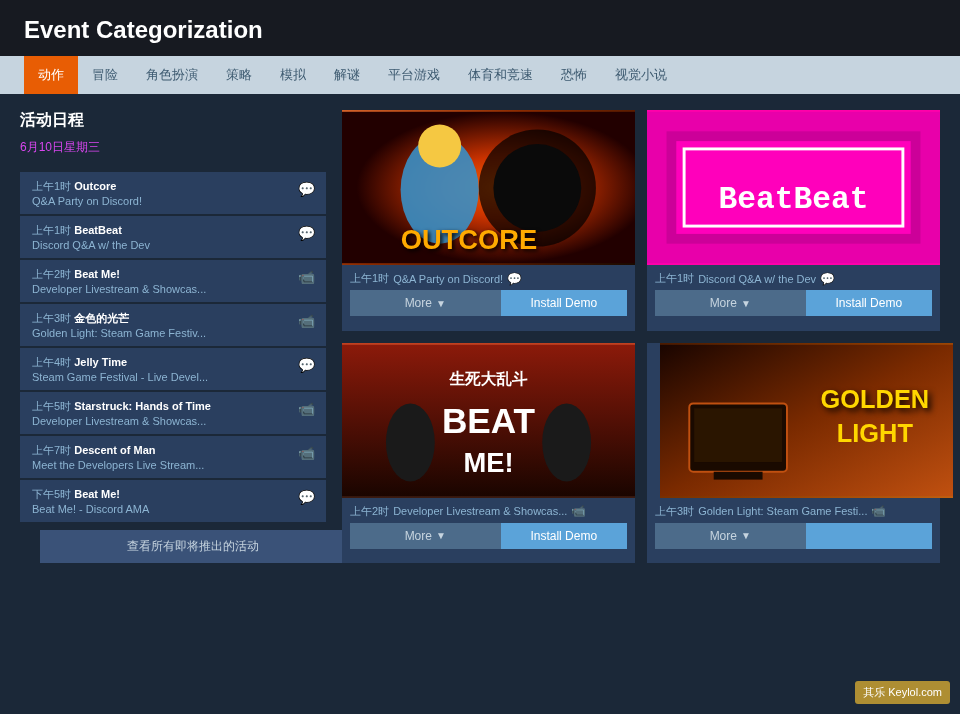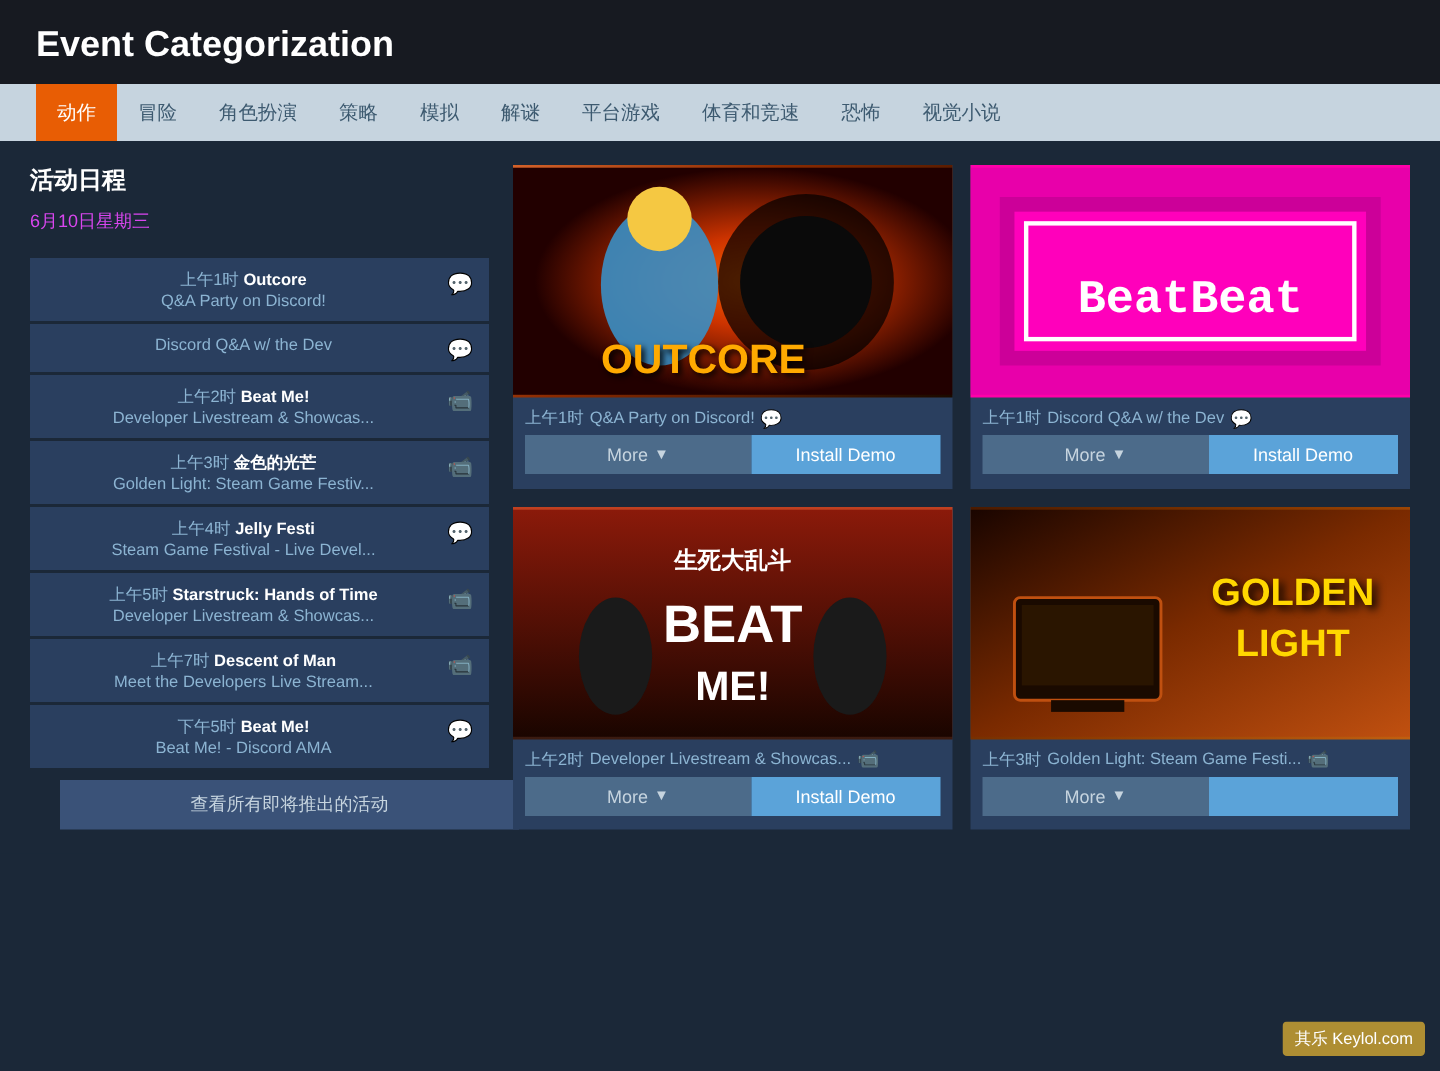--- a/index.html
+++ b/index.html
@@ -65,21 +65,20 @@
     }
     .date-header {
       color: #d946ef;
       font-size: 12px;
       margin-bottom: 16px;
     }
     .event-list {
       display: flex;
       flex-direction: column;
       gap: 2px;
-      text-align: center;
     }
     .event-item {
       background: #2a3f5f;
       padding: 7px 10px;
       display: flex;
       align-items: flex-start;
       justify-content: space-between;
       cursor: pointer;
       border-left: 2px solid transparent;
     }
@@ -196,20 +195,21 @@
     }
     .thumb-beatme {
       background: linear-gradient(180deg, #c04020 0%, #3a1a10 100%);
       position: relative;
       overflow: hidden;
     }
     .thumb-goldenlight {
       background: linear-gradient(135deg, #4a1a00 0%, #8b3a00 50%, #c06010 100%);
       position: relative;
       overflow: hidden;
+      margin-left: 13px;
     }
 
     
     .watermark {
       position: fixed;
       bottom: 10px;
       right: 10px;
       background: rgba(200,160,50,0.85);
       color: #fff;
       font-size: 11px;
@@ -252,20 +252,24 @@
             <span>上午1时</span>
             <strong class="game-name">Outcore</strong>
           </div>
           <div class="event-desc">Q&amp;A Party on Discord!</div>
         </div>
         <div class="event-icon">💬</div>
       </div>
 
       <div class="event-item">
         <div class="event-info">
+          <div class="event-time">
+            <span>上午1时</span>
+            <strong class="game-name">BeatBeat</strong>
+          </div>
           <div class="event-desc">Discord Q&amp;A w/ the Dev</div>
         </div>
         <div class="event-icon">💬</div>
       </div>
 
       <div class="event-item">
         <div class="event-info">
           <div class="event-time">
             <span>上午2时</span>
             <strong class="game-name">Beat Me!</strong>
@@ -283,21 +287,21 @@
           </div>
           <div class="event-desc">Golden Light: Steam Game Festiv...</div>
         </div>
         <div class="event-icon">📹</div>
       </div>
 
       <div class="event-item">
         <div class="event-info">
           <div class="event-time">
             <span>上午4时</span>
-            <strong class="game-name">Jelly Festi</strong>
+            <strong class="game-name">Jelly Time</strong>
           </div>
           <div class="event-desc">Steam Game Festival - Live Devel...</div>
         </div>
         <div class="event-icon">💬</div>
       </div>
 
       <div class="event-item">
         <div class="event-info">
           <div class="event-time">
             <span>上午5时</span>

